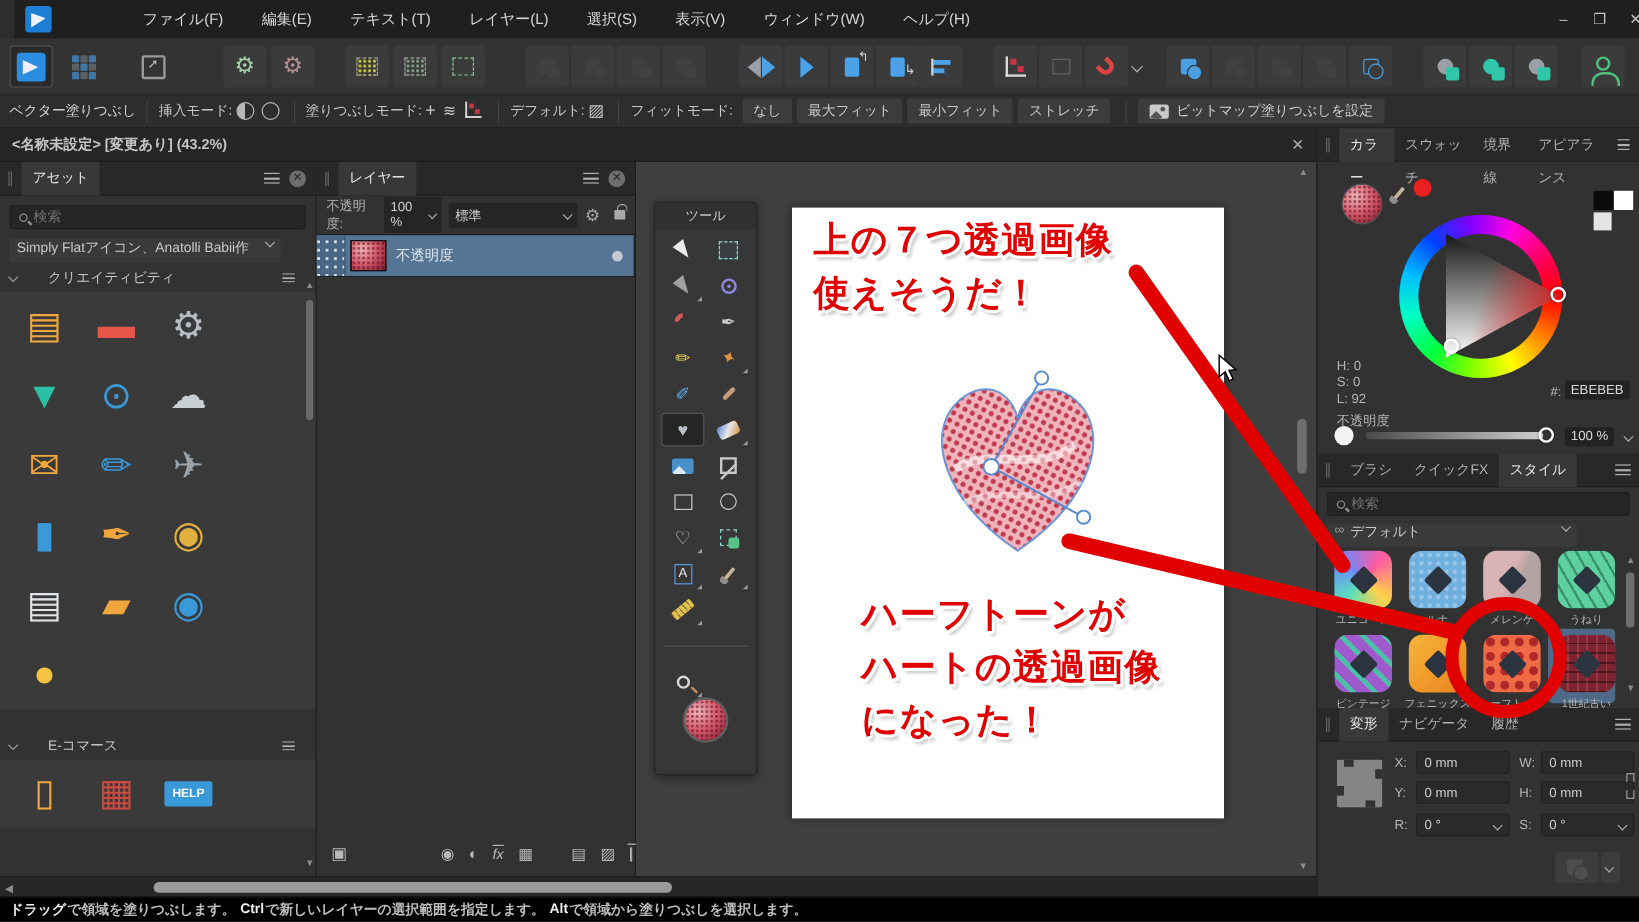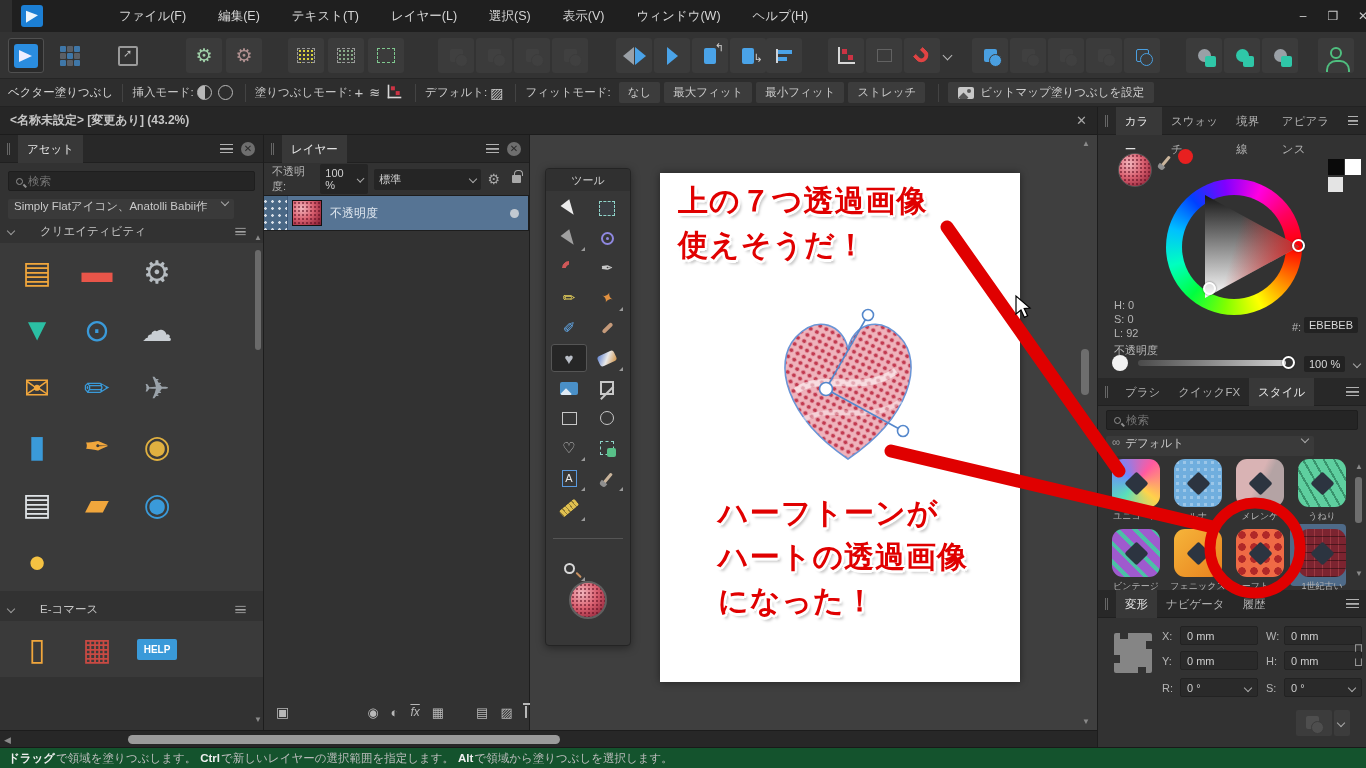--- a/index.html
+++ b/index.html
@@ -125,22 +125,22 @@
   #layerrow .dot { position:absolute; right:9px; width:9px; height:9px; border-radius:50%; background:#c2c9d1; }
   #layfoot { position:absolute; bottom:10px; left:0; width:100%; display:flex; align-items:center; color:#b8b8b8; font-size:13px; }
   #layfoot .fic { margin:0 6px; }
   .trash { width:11px; height:12px; border:1.5px solid #b8b8b8; border-top:none; border-radius:0 0 2px 2px; position:relative; }
   .trash:before { content:""; position:absolute; top:-3px; left:-3px; width:14px; height:1.6px; background:#b8b8b8; }
 
   
   #hscroll { left:0; top:730px; width:1097px; height:17px; background:#272727; border-top:1px solid #1c1c1c; }
   #hscroll .thumb { position:absolute; left:128px; top:4px; width:432px; height:9px; background:#9b9b9b; border-radius:5px; }
   #hscroll .larr { position:absolute; left:4px; top:4px; color:#8a8a8a; font-size:9px; }
-  #statusbar { left:0; top:747px; width:1366px; height:21px; background:#14532d; border-top:1px solid #191919;
-    color:#bdbdbd; font-size:11.5px; display:flex; align-items:center; padding-left:8px; }
+  #statusbar { left:0; top:747px; width:1366px; height:21px; background:#000000; border-top:1px solid #191919;
+    color:#bdbdbd; font-size:11.5px; display:flex; align-items:center; padding-left:8px;font-weight:bold; }
   #statusbar b { color:#f0f0f0; margin-right:1px; }
 
   
   #canvasarea { left:530px; top:135px; width:567px; height:595px; background:#3f3f3f; overflow:hidden; }
   #page { left:130px; top:38px; width:360px; height:509px; background:#ffffff; box-shadow:0 0 8px rgba(0,0,0,.45); }
   .anno { position:absolute; color:#e00000; font-size:30px; font-weight:bold; line-height:44px; letter-spacing:1px;
     text-shadow:-2px -2px 0 #fff,2px -2px 0 #fff,-2px 2px 0 #fff,2px 2px 0 #fff,0 -2.5px 0 #fff,0 2.5px 0 #fff,-2.5px 0 0 #fff,2.5px 0 0 #fff,3px 4px 3px rgba(0,0,0,.25); }
   
   #vscroll { left:549px; top:2px; width:13px; height:591px; }
   #vscroll .thumb { position:absolute; left:2px; top:212px; width:8px; height:46px; background:#6e6e6e; border-radius:4px;}
@@ -451,21 +451,21 @@
       <div class="acell">
           <span style="color: rgb(240, 166, 60);">▰</span>
         </div>
       <div class="acell">
           <span style="color: rgb(58, 154, 217);">◉</span>
         </div>
       <div class="acell">
           <span style="color: rgb(245, 194, 66);">●</span>
         </div>
     </div>
-    <div class="sect-head" style="margin-top:6px">
+    <div class="sect-head" style="margin-top:18px">
       <span class="caret" style="transform:rotate(45deg)"></span>
       <span>E-コマース</span>
       <span class="hamb" style="transform:scale(.8)"></span>
     </div>
     <div class="agrid" style="grid-auto-rows:56px">
       <div class="acell">
           <span style="color: rgb(240, 166, 60);">▯</span>
         </div>
       <div class="acell">
           <span style="color: rgb(201, 74, 67);">▦</span>

